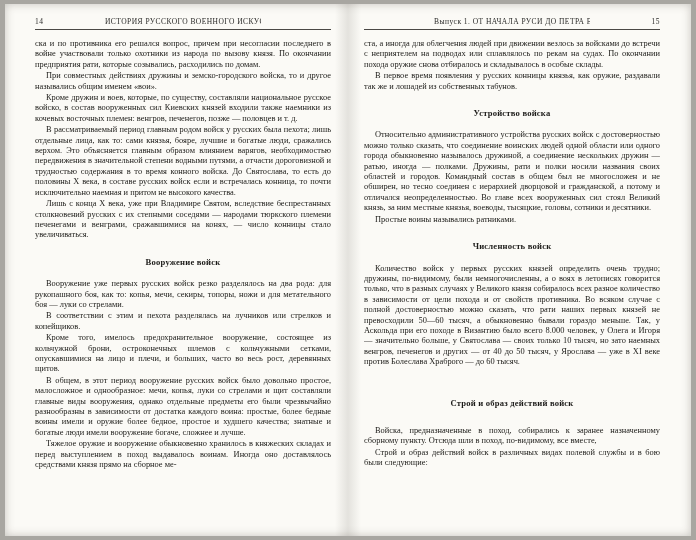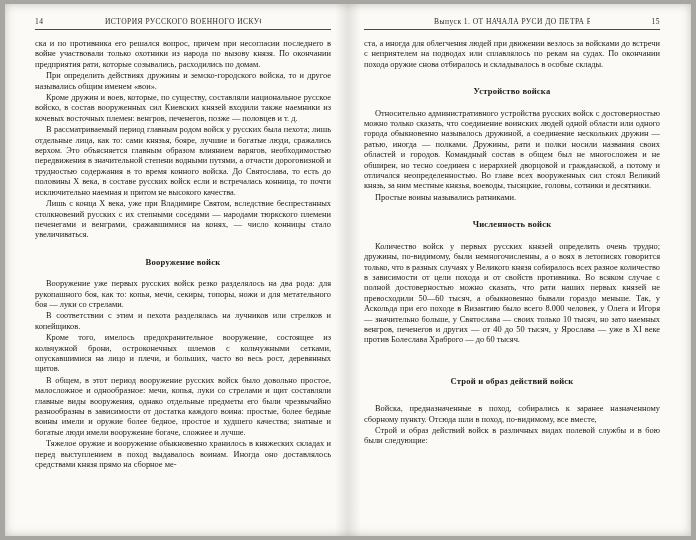--- a/index.html
+++ b/index.html
@@ -69,41 +69,42 @@
   <div class="spread">
 
     <div class="page page-left">
       <div class="page-header">
         <span class="slot left">14</span>
         <span class="running-title">ИСТОРИЯ РУССКОГО ВОЕННОГО ИСКУССТВА</span>
         <span class="slot right"></span>
       </div>
       <div class="page-body">
           <p class="para noindent">ска и по противника его решался вопрос, причем при несогласии последнего в войне участвовали только охотники из народа по вызову князя. По окончании предприятия рати, которые созывались, расходились по домам.</p>
-          <p class="para">При определить действиях дружины и земско-городского войска, то и другое назывались общим именем «вои».</p>
+          <p class="para">При совместных действиях дружины и земско-городского войска, то и другое назывались общим именем «вои».</p>
           <p class="para">Кроме дружин и воев, которые, по существу, составляли национальное русское войско, в состав вооруженных сил Киевских князей входили также наемники из кочевых восточных племен: венгров, печенегов, позже — половцев и т. д.</p>
           <p class="para">В рассматриваемый период главным родом войск у русских была пехота; лишь отдельные лица, как то: сами князья, бояре, лучшие и богатые люди, сражались верхом. Это объясняется главным образом влиянием варягов, необходимостью передвижения в значительной степени водными путями, а отчасти дороговизной и трудностью содержания в то время конного войска. До Святослава, то есть до половины X века, в составе русских войск если и встречалась конница, то почти исключительно наемная и притом не высокого качества.</p>
           <p class="para">Лишь с конца X века, уже при Владимире Святом, вследствие беспрестанных столкновений русских с их степными соседями — народами тюркского племени печенегами и венграми, сражавшимися на конях, — число конницы стало увеличиваться.</p>
           <div class="section-heading">Вооружение войск</div>
           <p class="para">Вооружение уже первых русских войск резко разделялось на два рода: для рукопашного боя, как то: копья, мечи, секиры, топоры, ножи и для метательного боя — луки со стрелами.</p>
           <p class="para">В соответствии с этим и пехота разделялась на лучников или стрелков и копейщиков.</p>
           <p class="para">Кроме того, имелось предохранительное вооружение, состоящее из кольчужной брони, остроконечных шлемов с кольчужными сетками, опускавшимися на лицо и плечи, и больших, часто во весь рост, деревянных щитов.</p>
           <p class="para">В общем, в этот период вооружение русских войск было довольно простое, малосложное и однообразное: мечи, копья, луки со стрелами и щит составляли главные виды вооружения, однако отдельные предметы его были чрезвычайно разнообразны в зависимости от достатка каждого воина: простые, более бедные воины имели и оружие более бедное, простое и худшего качества; знатные и богатые люди имели вооружение богаче, сложнее и лучше.</p>
           <p class="para">Тяжелое оружие и вооружение обыкновенно хранилось в княжеских складах и перед выступлением в поход выдавалось воинам. Иногда оно доставлялось средствами князя прямо на сборное ме-</p>
         </div>
     </div>
 
     <div class="page page-right">
       <div class="page-header">
         <span class="slot left"></span>
         <span class="running-title">Выпуск 1. ОТ НАЧАЛА РУСИ ДО ПЕТРА ВЕЛИКОГО</span>
         <span class="slot right">15</span>
       </div>
       <div class="page-body">
           <p class="para noindent">ста, а иногда для облегчения людей при движении везлось за войсками до встречи с неприятелем на подводах или сплавлялось по рекам на судах. По окончании похода оружие снова отбиралось и складывалось в особые склады.</p>
+          <p class="para">В первое время появления у русских конницы князья, как оружие, раздавали так же и лошадей из собственных табунов.</p>
           <div class="section-heading">Устройство войска</div>
           <p class="para">Относительно административного устройства русских войск с достоверностью можно только сказать, что соединение воинских людей одной области или одного города обыкновенно называлось дружиной, а соединение нескольких дружин — ратью, иногда — полками. Дружины, рати и полки носили названия своих областей и городов. Командный состав в общем был не многосложен и не обширен, но тесно соединен с иерархией дворцовой и гражданской, а потому и отличался неопределенностью. Во главе всех вооруженных сил стоял Великий князь, за ним местные князья, воеводы, тысяцкие, головы, сотники и десятники.</p>
           <p class="para">Простые воины назывались ратниками.</p>
           <div class="section-heading">Численность войск</div>
           <p class="para">Количество войск у первых русских князей определить очень трудно; дружины, по-видимому, были немногочисленны, а о воях в летописях говорится только, что в разных случаях у Великого князя собиралось всех разное количество в зависимости от цели похода и от свойств противника. Во всяком случае с полной достоверностью можно сказать, что рати наших первых князей не превосходили 50—60 тысяч, а обыкновенно бывали гораздо меньше. Так, у Аскольда при его походе в Византию было всего 8.000 человек, у Олега и Игоря — значительно больше, у Святослава — своих только 10 тысяч, но зато наемных венгров, печенегов и других — от 40 до 50 тысяч, у Ярослава — уже в XI веке против Болеслава Храброго — до 60 тысяч.</p>
           <div class="section-heading gap-large">Строй и образ действий войск</div>
           <p class="para">Войска, предназначенные в поход, собирались к заранее назначенному сборному пункту. Отсюда шли в поход, по-видимому, все вместе,</p>
           <p class="para">Строй и образ действий войск в различных видах полевой службы и в бою были следующие:</p>
         </div>
     </div>

